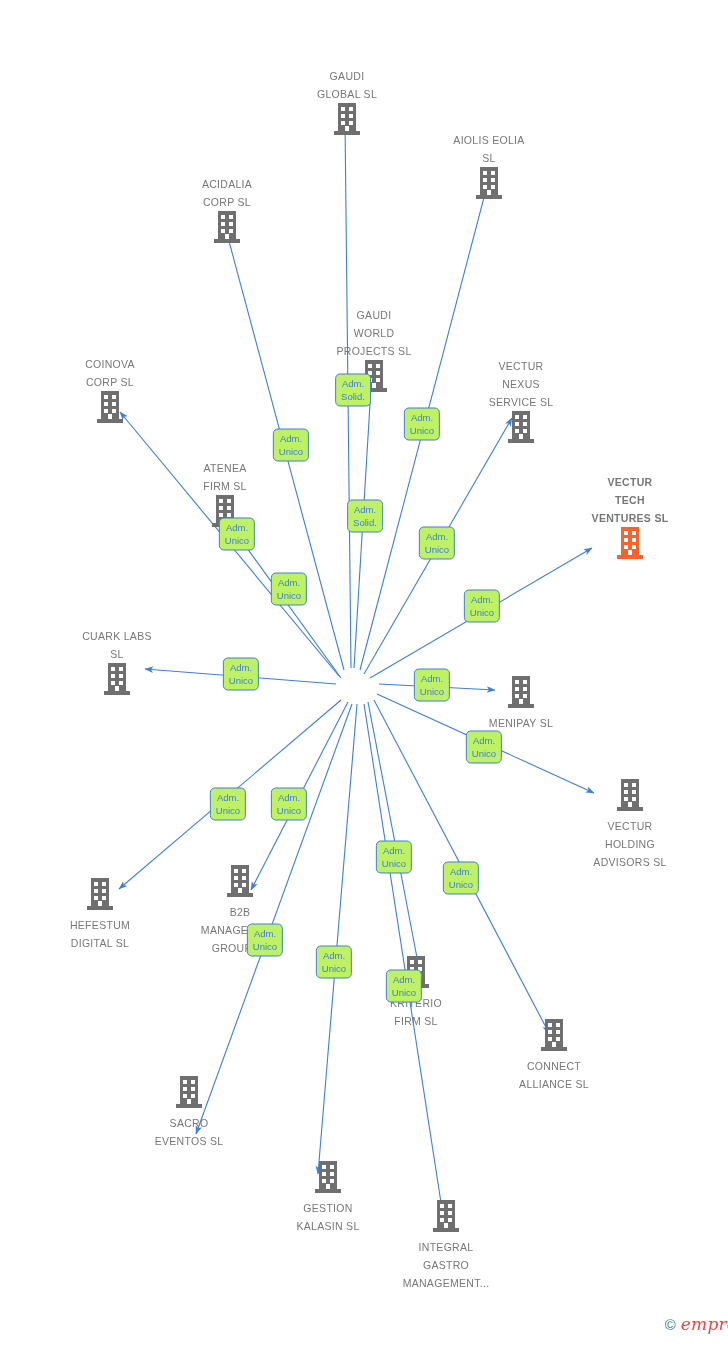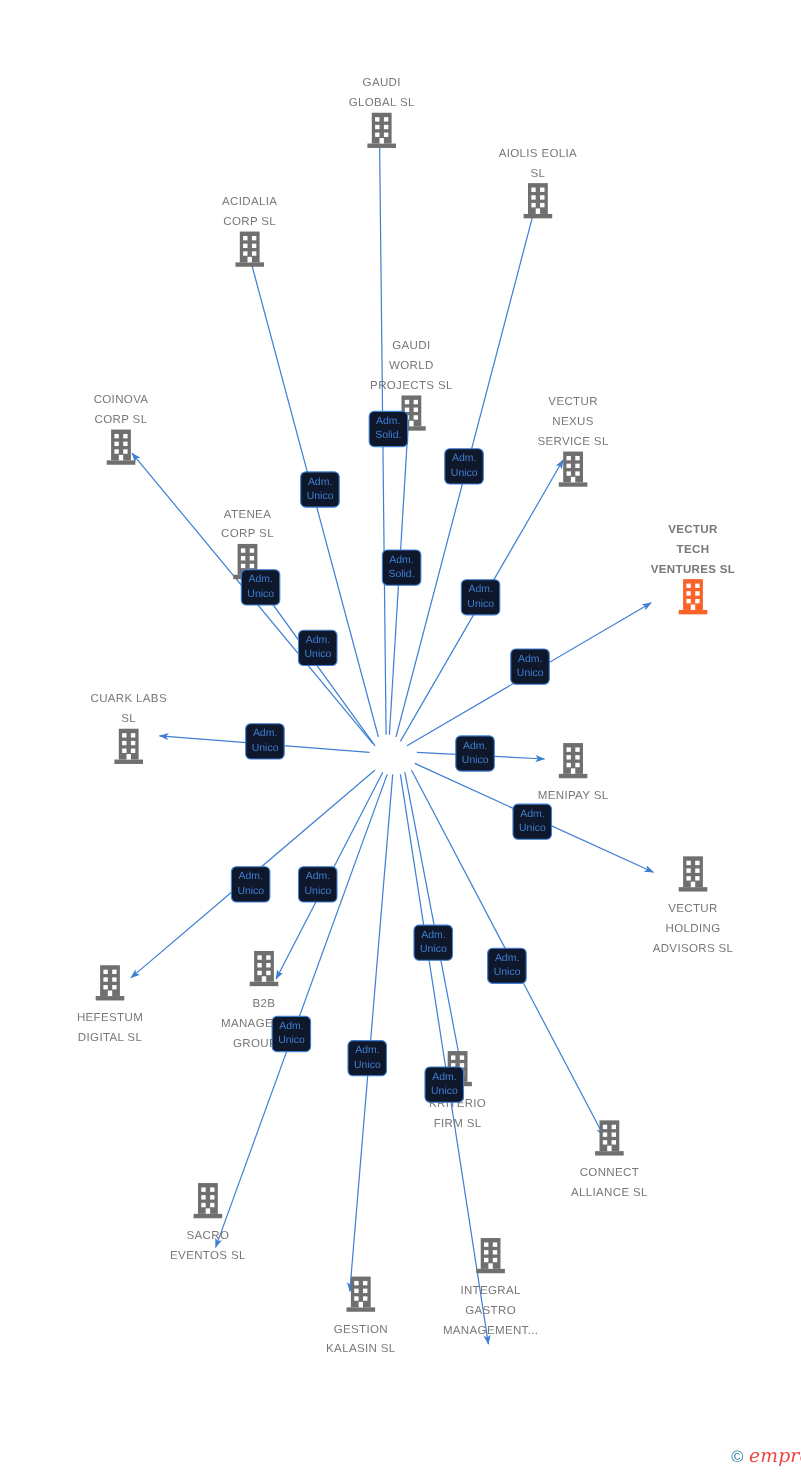--- a/index.html
+++ b/index.html
@@ -19,21 +19,21 @@
   .node.focus .label{color:#777777;font-weight:bold;}
   .node .glyph{display:block;margin:0 auto;}
   .node.below .label{margin-top:1px;}
   .node.above .label{margin-bottom:1px;}
 
   .person{position:absolute;transform:translate(-50%,-50%);text-align:center;width:120px;}
   .person .label{font-size:11px;line-height:15px;color:#777777;white-space:pre-line;margin-top:0px;}
 
   .elabel{
     position:absolute;transform:translate(-50%,-50%);
-    background:#0f172a;border:1.2px solid #3f7fd4;border-radius:5px;
+    background:#bef264;border:1.2px solid #3f7fd4;border-radius:5px;
     color:#3f7fd4;font-size:9.5px;line-height:12.5px;text-align:center;
     padding:3px 5px;white-space:pre-line;box-sizing:border-box;
   }
 
   #watermark{
     position:absolute;right:10px;bottom:12px;display:flex;align-items:center;gap:5px;
   }
   #watermark .cmark{color:#2e7d96;font-size:15px;line-height:1;}
   #watermark .wname{
     font-family:"DejaVu Serif","Liberation Serif",serif;
@@ -155,21 +155,21 @@
             <rect x="2" y="29" width="26" height="4" fill="#f9632a"></rect>
             <rect x="9" y="5" width="4" height="4" fill="#ffffff"></rect>
             <rect x="17" y="5" width="4" height="4" fill="#ffffff"></rect>
             <rect x="9" y="12" width="4" height="4" fill="#ffffff"></rect>
             <rect x="17" y="12" width="4" height="4" fill="#ffffff"></rect>
             <rect x="9" y="19" width="4" height="4" fill="#ffffff"></rect>
             <rect x="17" y="19" width="4" height="4" fill="#ffffff"></rect>
             <rect x="13" y="24" width="4" height="5" fill="#ffffff"></rect>
           </svg></span></div>
       <div class="node above" style="left: 225px; top: 495px;"><span class="label">ATENEA
-CORP  SL</span><span class="glyph"><svg width="30" height="34" viewBox="0 0 30 34" xmlns="http://www.w3.org/2000/svg">
+FIRM  SL</span><span class="glyph"><svg width="30" height="34" viewBox="0 0 30 34" xmlns="http://www.w3.org/2000/svg">
             <rect x="6" y="1" width="18" height="28" fill="#6f6f6f"></rect>
             <rect x="2" y="29" width="26" height="4" fill="#6f6f6f"></rect>
             <rect x="9" y="5" width="4" height="4" fill="#ffffff"></rect>
             <rect x="17" y="5" width="4" height="4" fill="#ffffff"></rect>
             <rect x="9" y="12" width="4" height="4" fill="#ffffff"></rect>
             <rect x="17" y="12" width="4" height="4" fill="#ffffff"></rect>
             <rect x="9" y="19" width="4" height="4" fill="#ffffff"></rect>
             <rect x="17" y="19" width="4" height="4" fill="#ffffff"></rect>
             <rect x="13" y="24" width="4" height="5" fill="#ffffff"></rect>
           </svg></span></div>
@@ -275,21 +275,21 @@
             <rect x="2" y="29" width="26" height="4" fill="#6f6f6f"></rect>
             <rect x="9" y="5" width="4" height="4" fill="#ffffff"></rect>
             <rect x="17" y="5" width="4" height="4" fill="#ffffff"></rect>
             <rect x="9" y="12" width="4" height="4" fill="#ffffff"></rect>
             <rect x="17" y="12" width="4" height="4" fill="#ffffff"></rect>
             <rect x="9" y="19" width="4" height="4" fill="#ffffff"></rect>
             <rect x="17" y="19" width="4" height="4" fill="#ffffff"></rect>
             <rect x="13" y="24" width="4" height="5" fill="#ffffff"></rect>
           </svg></span><span class="label">GESTION
 KALASIN SL</span></div>
-      <div class="node below" style="left: 446px; top: 1171px;"><span class="glyph"><svg width="30" height="34" viewBox="0 0 30 34" xmlns="http://www.w3.org/2000/svg">
+      <div class="node below" style="left: 446px; top: 1245px;"><span class="glyph"><svg width="30" height="34" viewBox="0 0 30 34" xmlns="http://www.w3.org/2000/svg">
             <rect x="6" y="1" width="18" height="28" fill="#6f6f6f"></rect>
             <rect x="2" y="29" width="26" height="4" fill="#6f6f6f"></rect>
             <rect x="9" y="5" width="4" height="4" fill="#ffffff"></rect>
             <rect x="17" y="5" width="4" height="4" fill="#ffffff"></rect>
             <rect x="9" y="12" width="4" height="4" fill="#ffffff"></rect>
             <rect x="17" y="12" width="4" height="4" fill="#ffffff"></rect>
             <rect x="9" y="19" width="4" height="4" fill="#ffffff"></rect>
             <rect x="17" y="19" width="4" height="4" fill="#ffffff"></rect>
             <rect x="13" y="24" width="4" height="5" fill="#ffffff"></rect>
           </svg></span><span class="label">INTEGRAL

